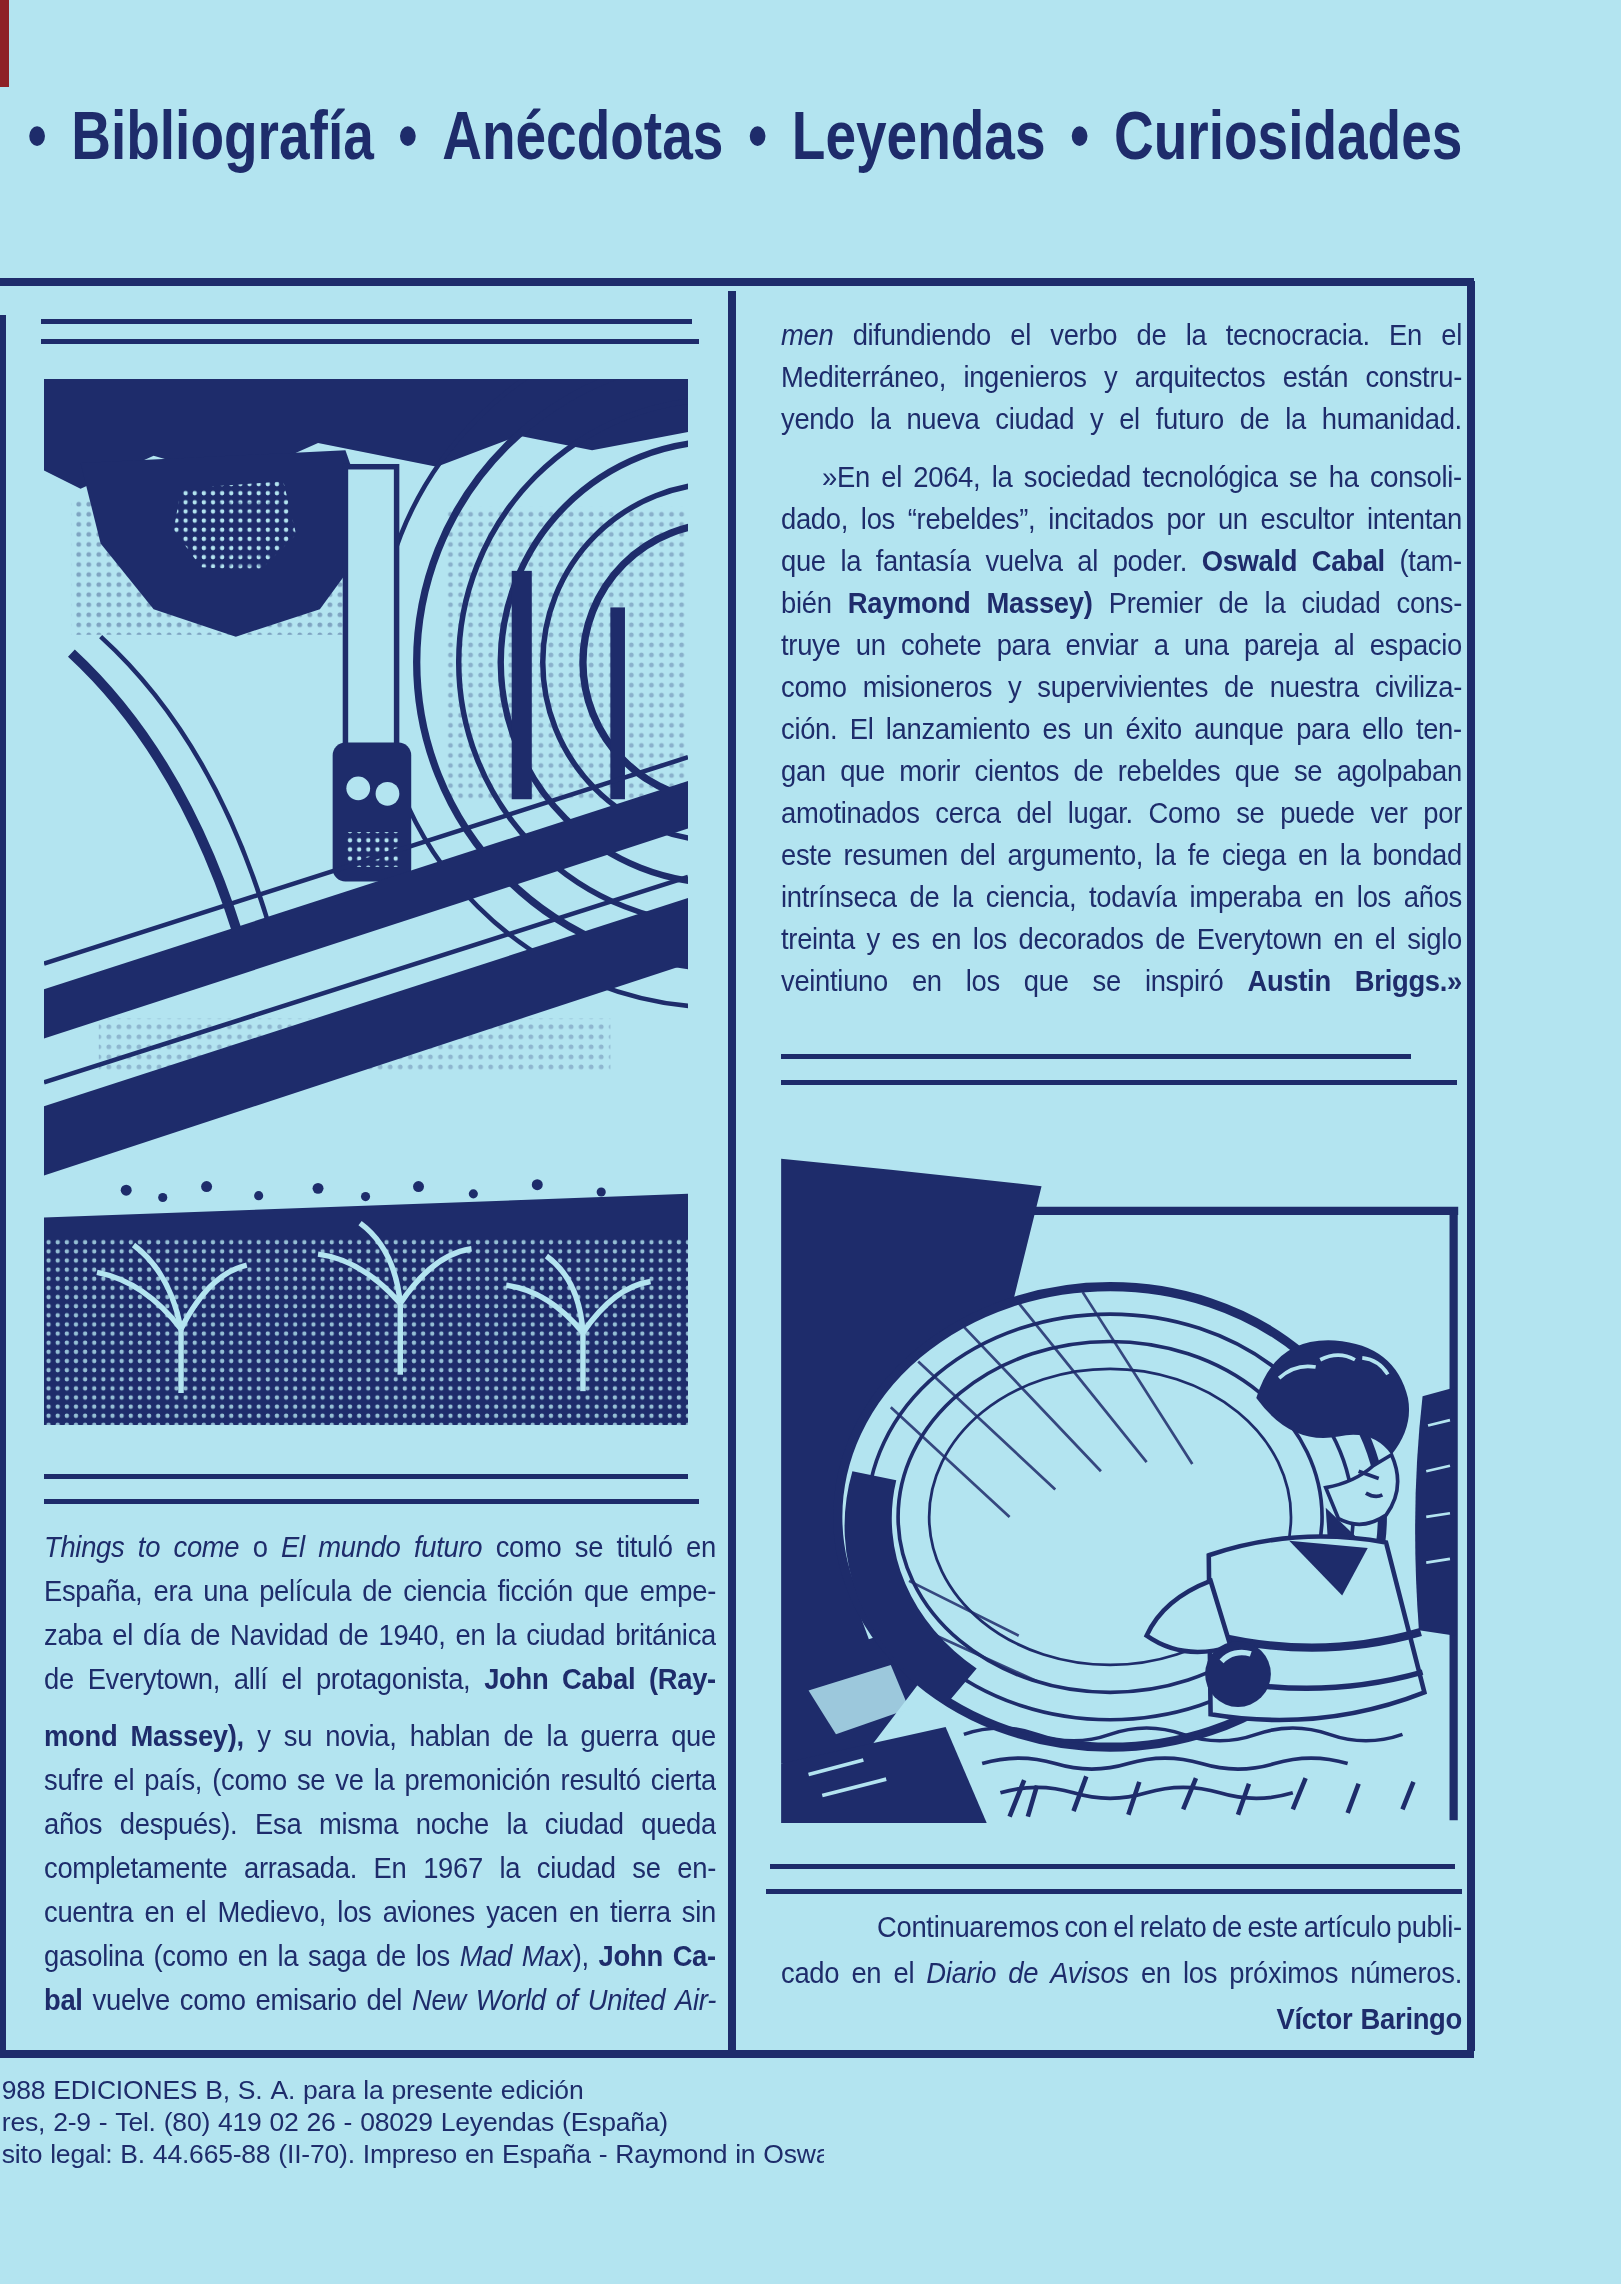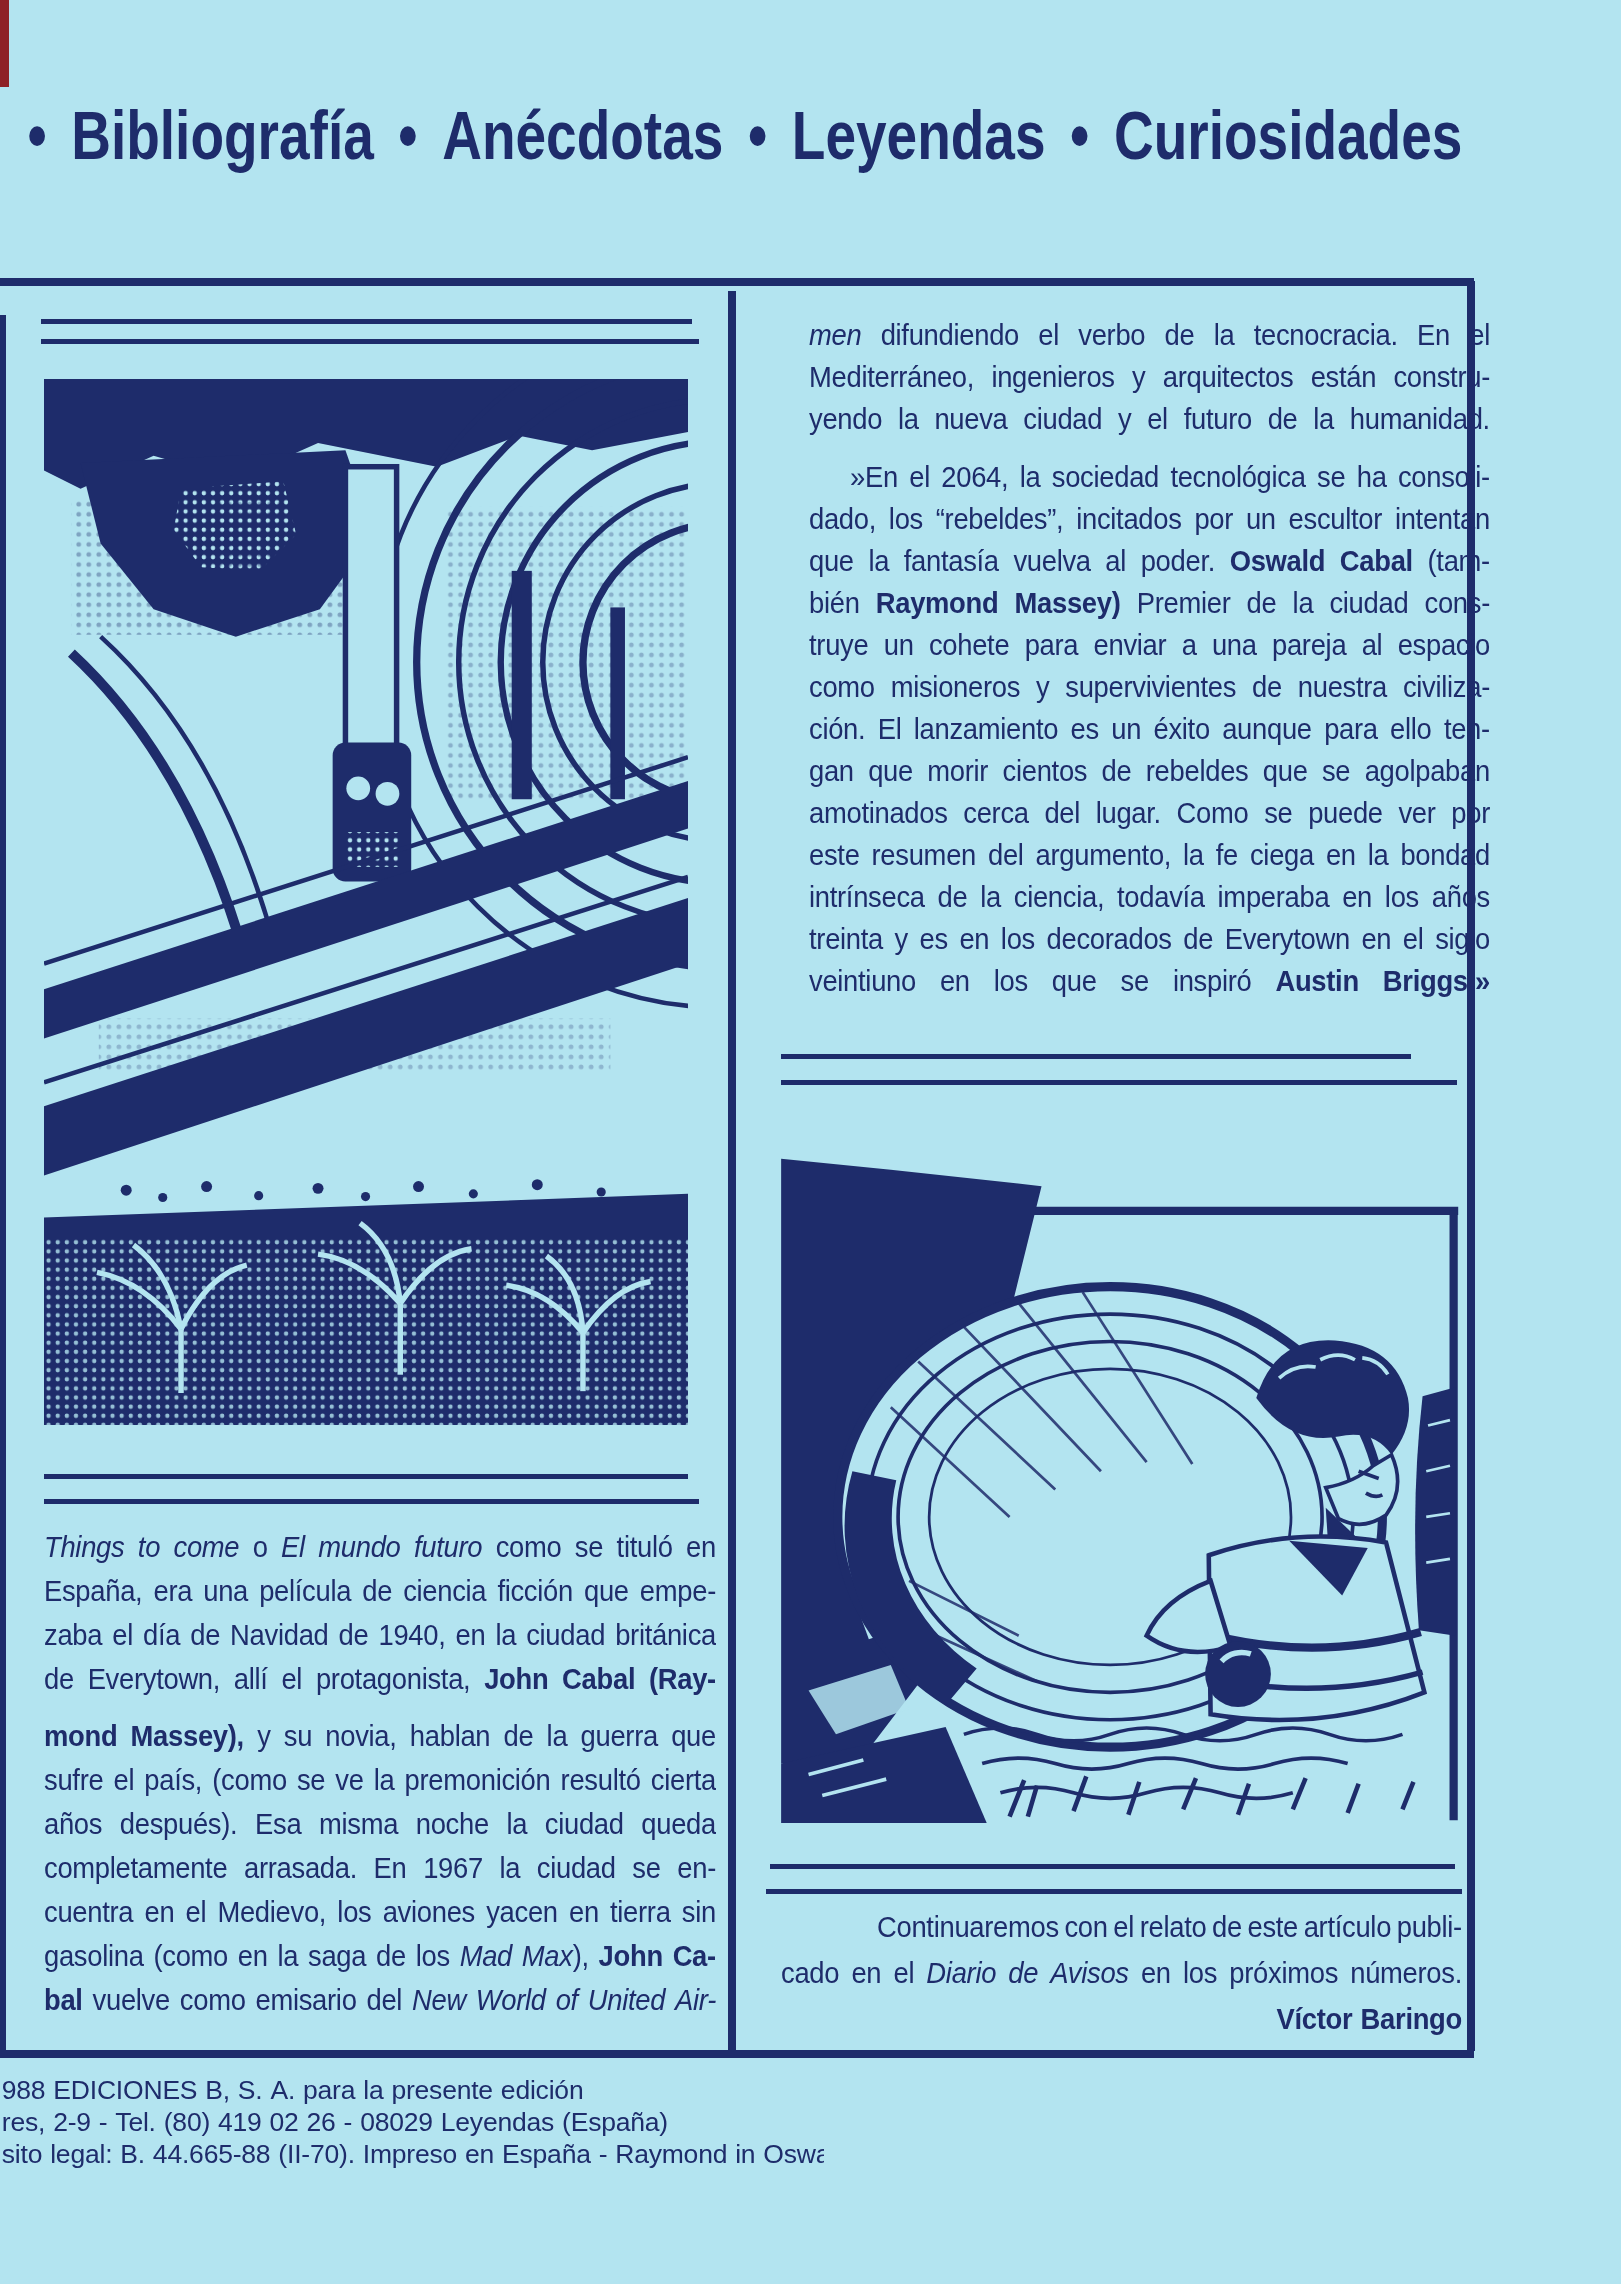--- a/index.html
+++ b/index.html
@@ -23,21 +23,21 @@
   .tline.right{justify-content:flex-end;gap:0.30em;}
   .it{font-style:italic;}
   .bd{font-weight:bold;}
   
   .header-host{left:27.4px;top:106px;width:1435px;height:66px;
     font-size:55px;font-weight:bold;line-height:66px;}
   .header-host .tline{transform:scaleY(1.26);transform-origin:50% 72%;}
   
   .body-text{font-size:27.4px;letter-spacing:-0.3px;}
   .body-text .tline{transform:scaleY(1.07);transform-origin:50% 70%;}
-  .right-text{left:809px;top:315px;width:681px;line-height:42px;text-align:right;}
+  .right-text{left:781px;top:315px;width:681px;line-height:42px;text-align:right;}
   .left-text{left:32px;top:1526px;width:672px;line-height:44px;margin-left:12px;}
   .closing-text{left:781px;top:1905px;width:681px;line-height:46px;}
   .footer-text{left:1.8px;top:2074px;width:822px;line-height:32px;
     font-size:26.5px;letter-spacing:-0.2px;}
   
   .photo-frame{left:44px;top:379px;width:644px;height:1046px;}
   .comic-frame{left:781px;top:1124px;width:681px;height:699px;}
   svg{display:block;color:var(--ink);}
 </style>
 </head>

